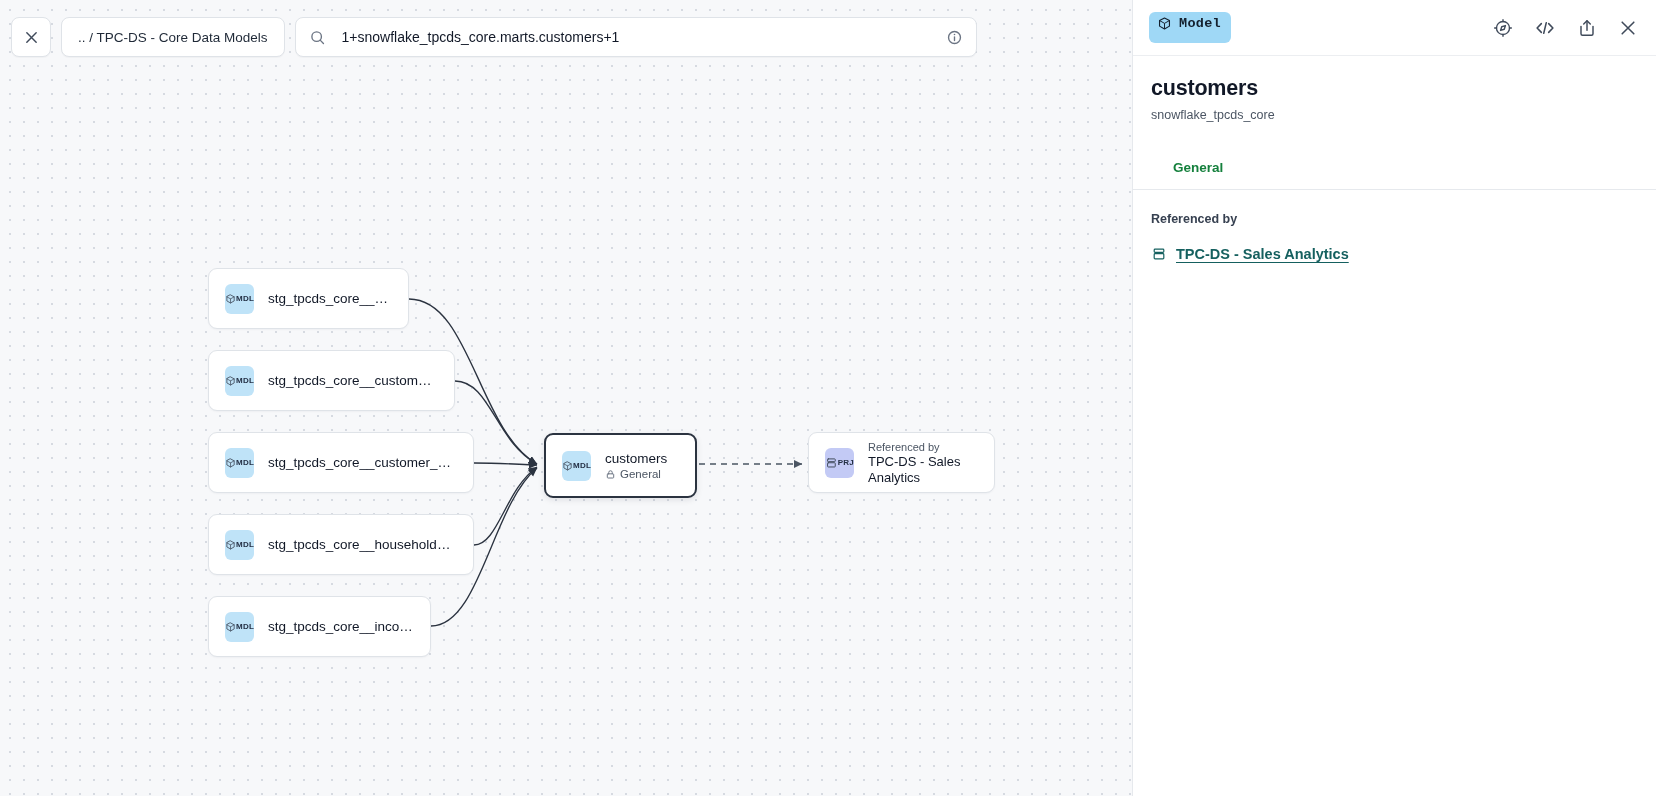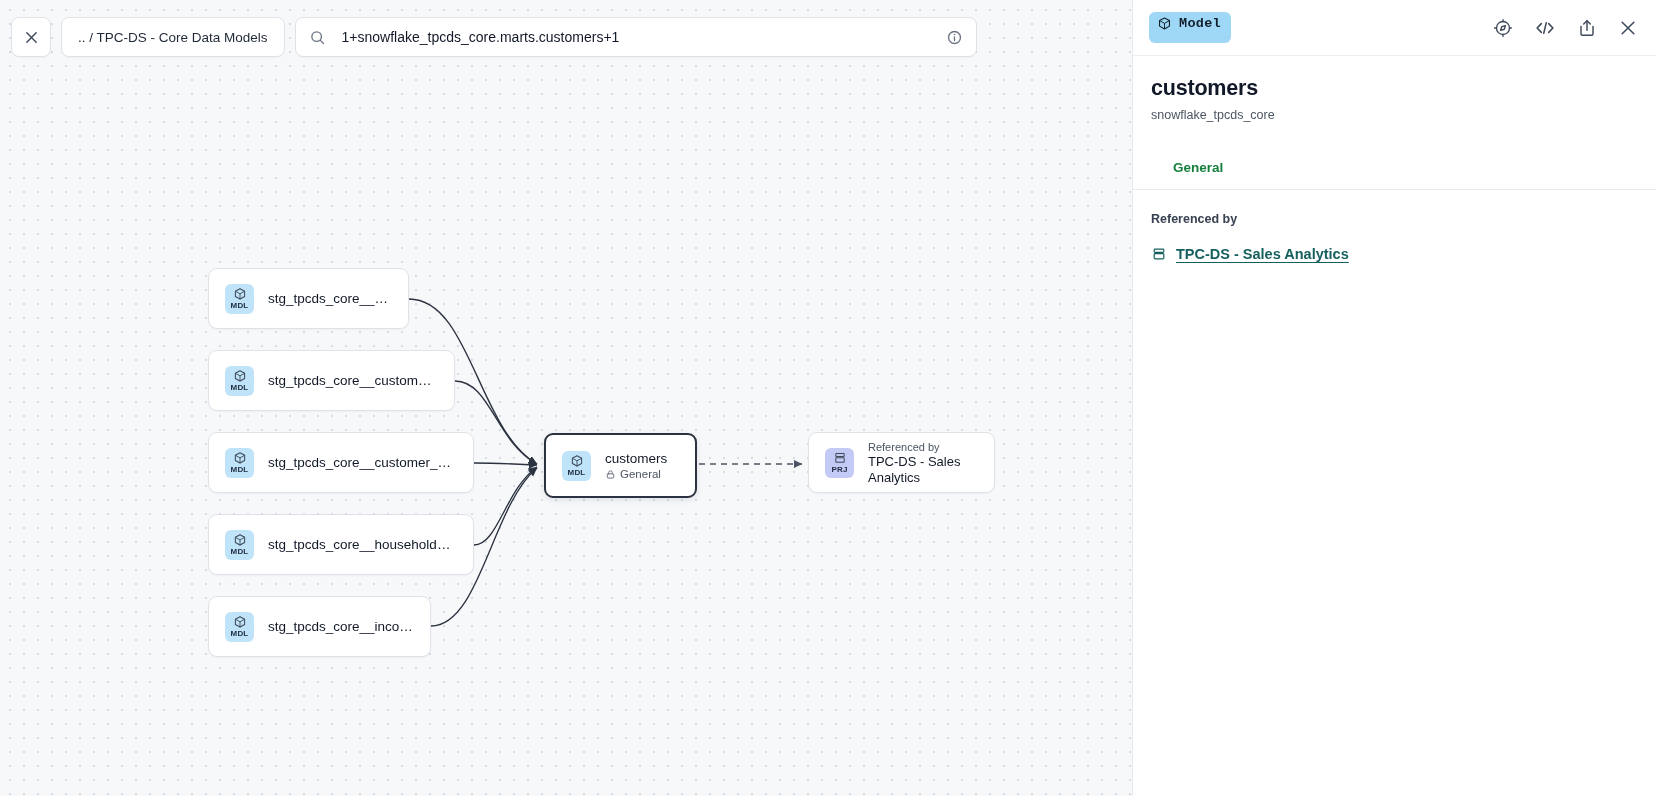--- a/index.html
+++ b/index.html
@@ -86,21 +86,21 @@
     box-shadow: 0 1px 2px rgba(16,24,40,.04);
     z-index: 10;
   }
   .node.selected {
     border: 2px solid #2b3340;
     box-shadow: 0 2px 6px rgba(16,24,40,.10);
   }
   .badge {
     width: 29px; height: 30px; flex: 0 0 auto;
     border-radius: 6px;
-    display: flex; flex-direction: column; align-items: center; justify-content: center;
+    display: flex; align-items: center; justify-content: center;
     gap: 0px;
   }
   .badge.mdl { background: #bfe3f8; }
   .badge.prj { background: #c3caf5; }
   .badge-label {
     font-family: "Liberation Sans", sans-serif;
     font-size: 8px; font-weight: 600; color: #243045;
     letter-spacing: .2px; line-height: 9px;
   }
   .node-text { min-width: 0; overflow: hidden; }

